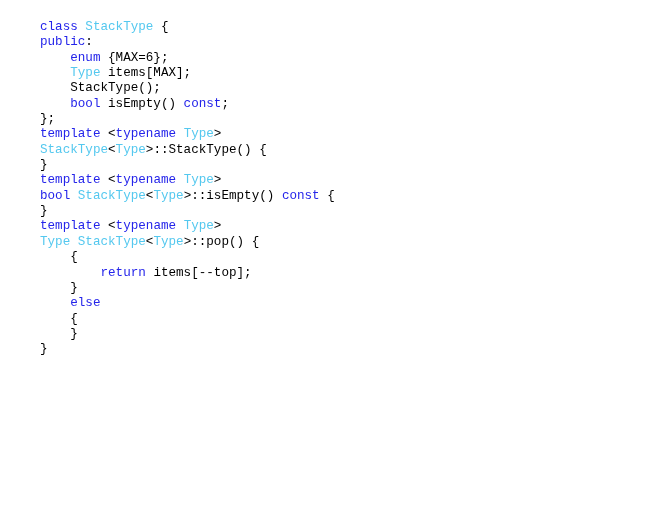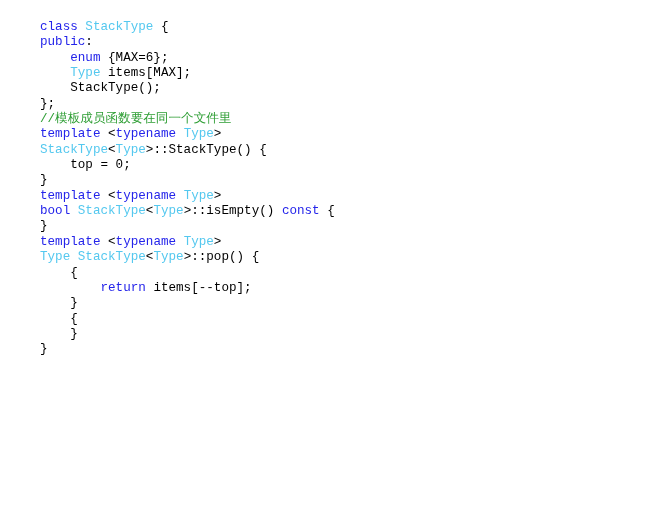--- a/index.html
+++ b/index.html
@@ -69,34 +69,34 @@
 <body>
 
 <div id="page">
 
   <div class="code-block">
       <div class="code-line"><span class="tok-kw">class </span><span class="tok-type">StackType</span><span class="tok-plain"> {</span></div>
       <div class="code-line"><span class="tok-kw">public</span><span class="tok-plain">:</span></div>
       <div class="code-line"><span class="tok-plain">    </span><span class="tok-kw">enum</span><span class="tok-plain"> {MAX=6};</span></div>
       <div class="code-line"><span class="tok-plain">    </span><span class="tok-type">Type</span><span class="tok-plain"> items[MAX];</span></div>
       <div class="code-line"><span class="tok-plain">    </span><span class="tok-plain">StackType();</span></div>
+      <div class="code-line"><span class="tok-plain">    </span><span class="tok-kw">bool</span><span class="tok-plain"> isEmpty() </span><span class="tok-kw">const</span><span class="tok-plain">;</span></div>
       <div class="code-line"><span class="tok-plain">};</span></div>
-      <div class="code-line"><span class="tok-comment">//模板成员函数要在同一个文件里</span></div>
       <div class="code-line"><span class="tok-kw">template</span><span class="tok-plain"> &lt;</span><span class="tok-kw">typename</span><span class="tok-plain"> </span><span class="tok-type">Type</span><span class="tok-plain">&gt;</span></div>
       <div class="code-line"><span class="tok-type">StackType</span><span class="tok-plain">&lt;</span><span class="tok-type">Type</span><span class="tok-plain">&gt;::StackType() {</span></div>
-      <div class="code-line"><span class="tok-plain">    </span><span class="tok-plain">top = 0;</span></div>
       <div class="code-line"><span class="tok-plain">}</span></div>
       <div class="code-line"><span class="tok-kw">template</span><span class="tok-plain"> &lt;</span><span class="tok-kw">typename</span><span class="tok-plain"> </span><span class="tok-type">Type</span><span class="tok-plain">&gt;</span></div>
       <div class="code-line"><span class="tok-kw">bool</span><span class="tok-plain"> </span><span class="tok-type">StackType</span><span class="tok-plain">&lt;</span><span class="tok-type">Type</span><span class="tok-plain">&gt;::isEmpty() </span><span class="tok-kw">const</span><span class="tok-plain"> {</span></div>
       <div class="code-line"><span class="tok-plain">}</span></div>
       <div class="code-line"><span class="tok-kw">template</span><span class="tok-plain"> &lt;</span><span class="tok-kw">typename</span><span class="tok-plain"> </span><span class="tok-type">Type</span><span class="tok-plain">&gt;</span></div>
       <div class="code-line"><span class="tok-type">Type</span><span class="tok-plain"> </span><span class="tok-type">StackType</span><span class="tok-plain">&lt;</span><span class="tok-type">Type</span><span class="tok-plain">&gt;::pop() {</span></div>
       <div class="code-line"><span class="tok-plain">    </span><span class="tok-plain">{</span></div>
       <div class="code-line"><span class="tok-plain">        </span><span class="tok-kw">return</span><span class="tok-plain"> items[--top];</span></div>
       <div class="code-line"><span class="tok-plain">    </span><span class="tok-plain">}</span></div>
+      <div class="code-line"><span class="tok-plain">    </span><span class="tok-kw">else</span></div>
       <div class="code-line"><span class="tok-plain">    </span><span class="tok-plain">{</span></div>
       <div class="code-line"><span class="tok-plain">    </span><span class="tok-plain">}</span></div>
       <div class="code-line"><span class="tok-plain">}</span></div>
     </div>
 
   <div class="heading">
     <span class="h-num">2</span><span class="h-text">，</span><span class="h-text">具体化模板类</span>
   </div>
 
 </div>

